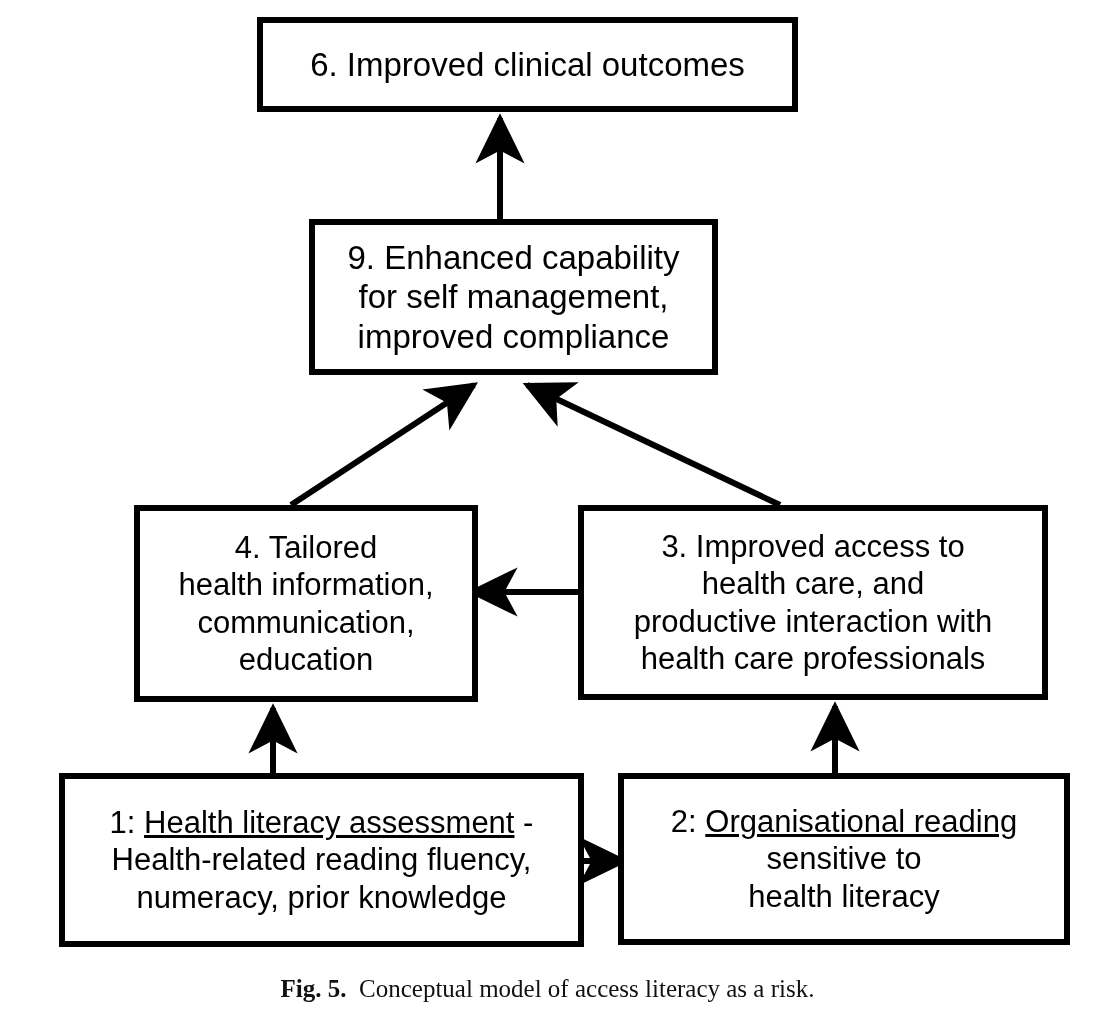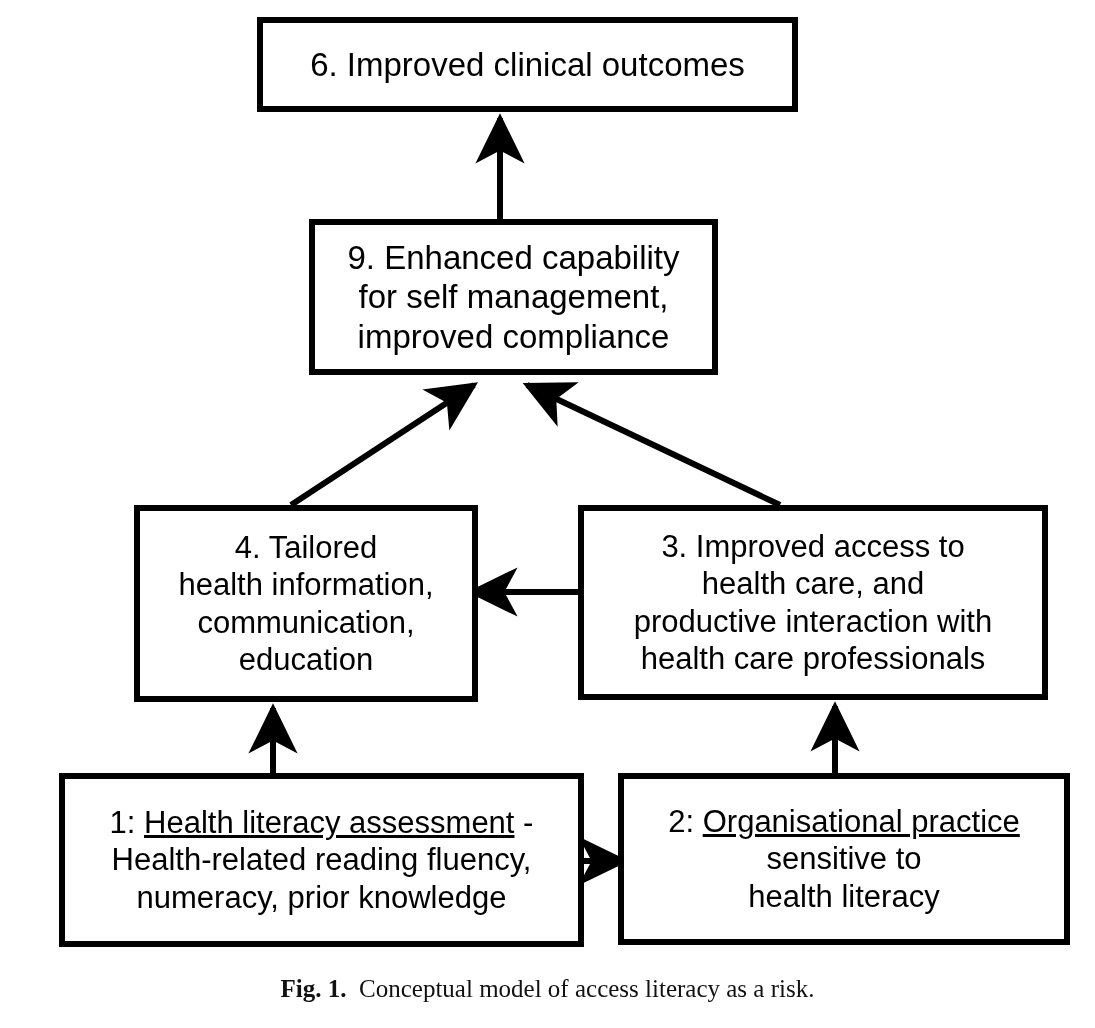--- a/index.html
+++ b/index.html
@@ -118,20 +118,20 @@
 health care professionals</span>
   </div>
 
   <div class="node" id="node-1">
     <span class="label"><span>1: </span><span class="u">Health literacy assessment</span><span> -</span><span>
 Health-related reading fluency,
 numeracy, prior knowledge</span></span>
   </div>
 
   <div class="node" id="node-2">
-    <span class="label"><span>2: </span><span class="u">Organisational practice</span><span>
+    <span class="label"><span>2: </span><span class="u">Organisational reading</span><span>
 sensitive to
 health literacy</span></span>
   </div>
 
-  <div id="caption"><span class="cap-tag">Fig. 1.</span>&nbsp;&nbsp;<span>Conceptual model of access literacy as a risk.</span></div>
+  <div id="caption"><span class="cap-tag">Fig. 5.</span>&nbsp;&nbsp;<span>Conceptual model of access literacy as a risk.</span></div>
 
 </div>
 
 </body></html>

